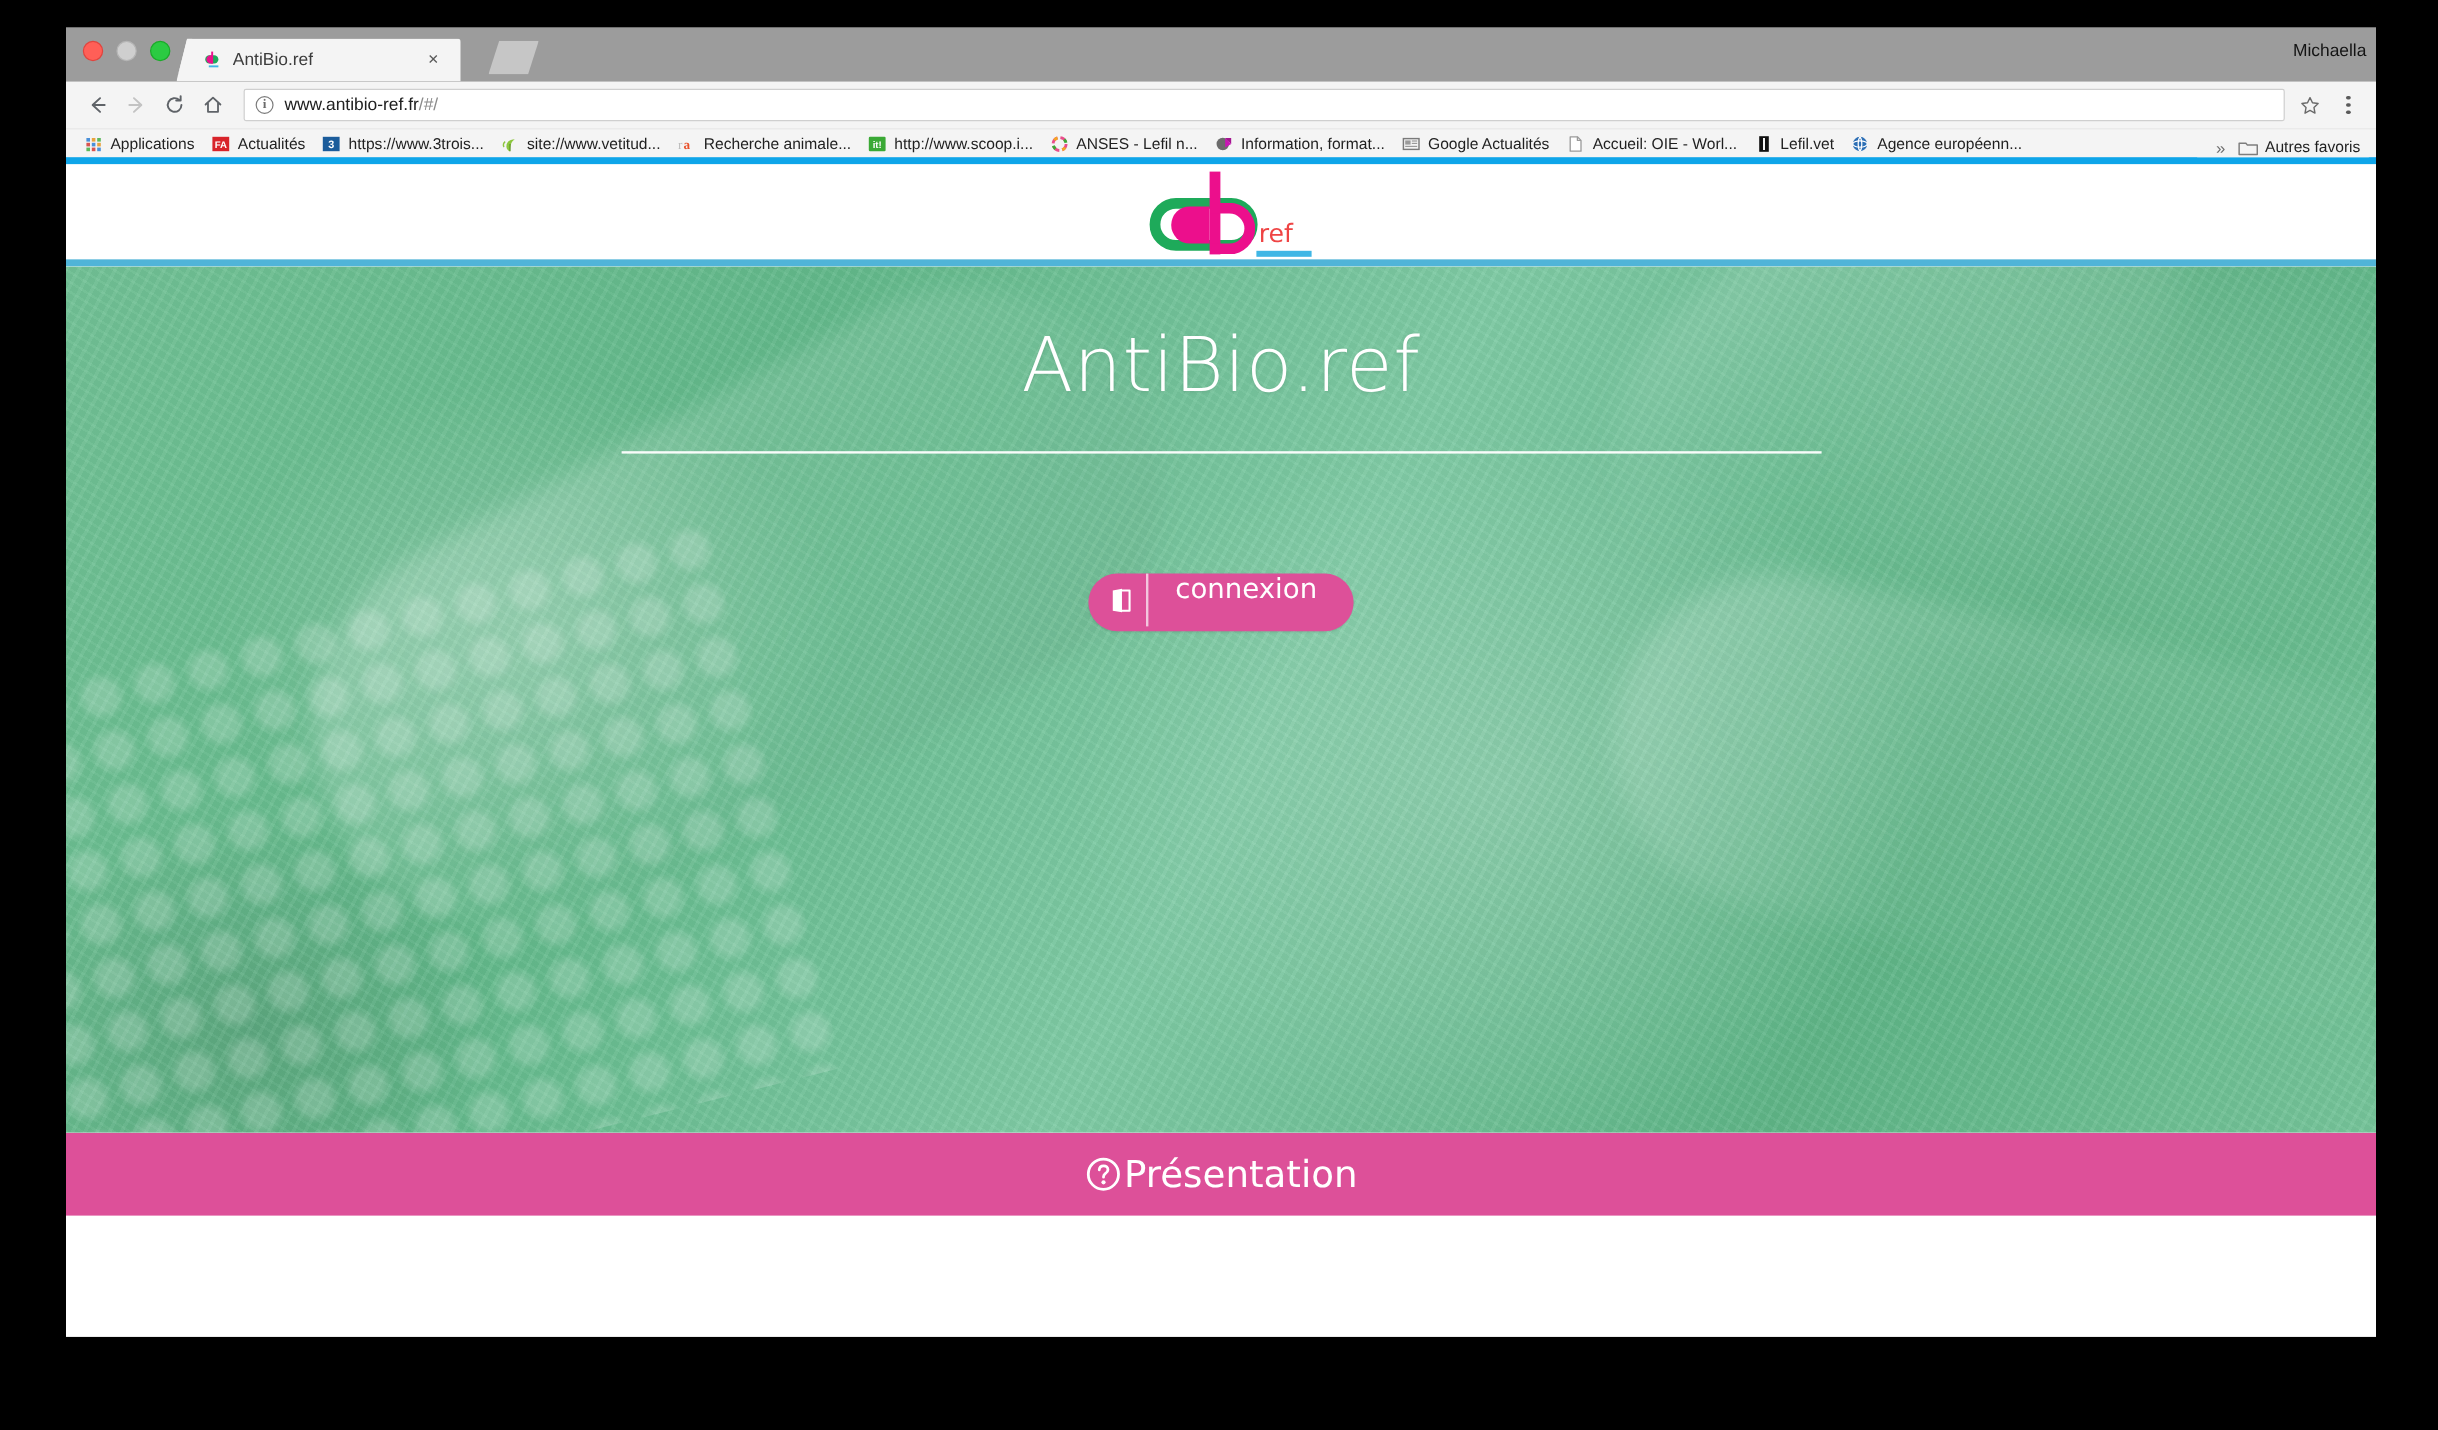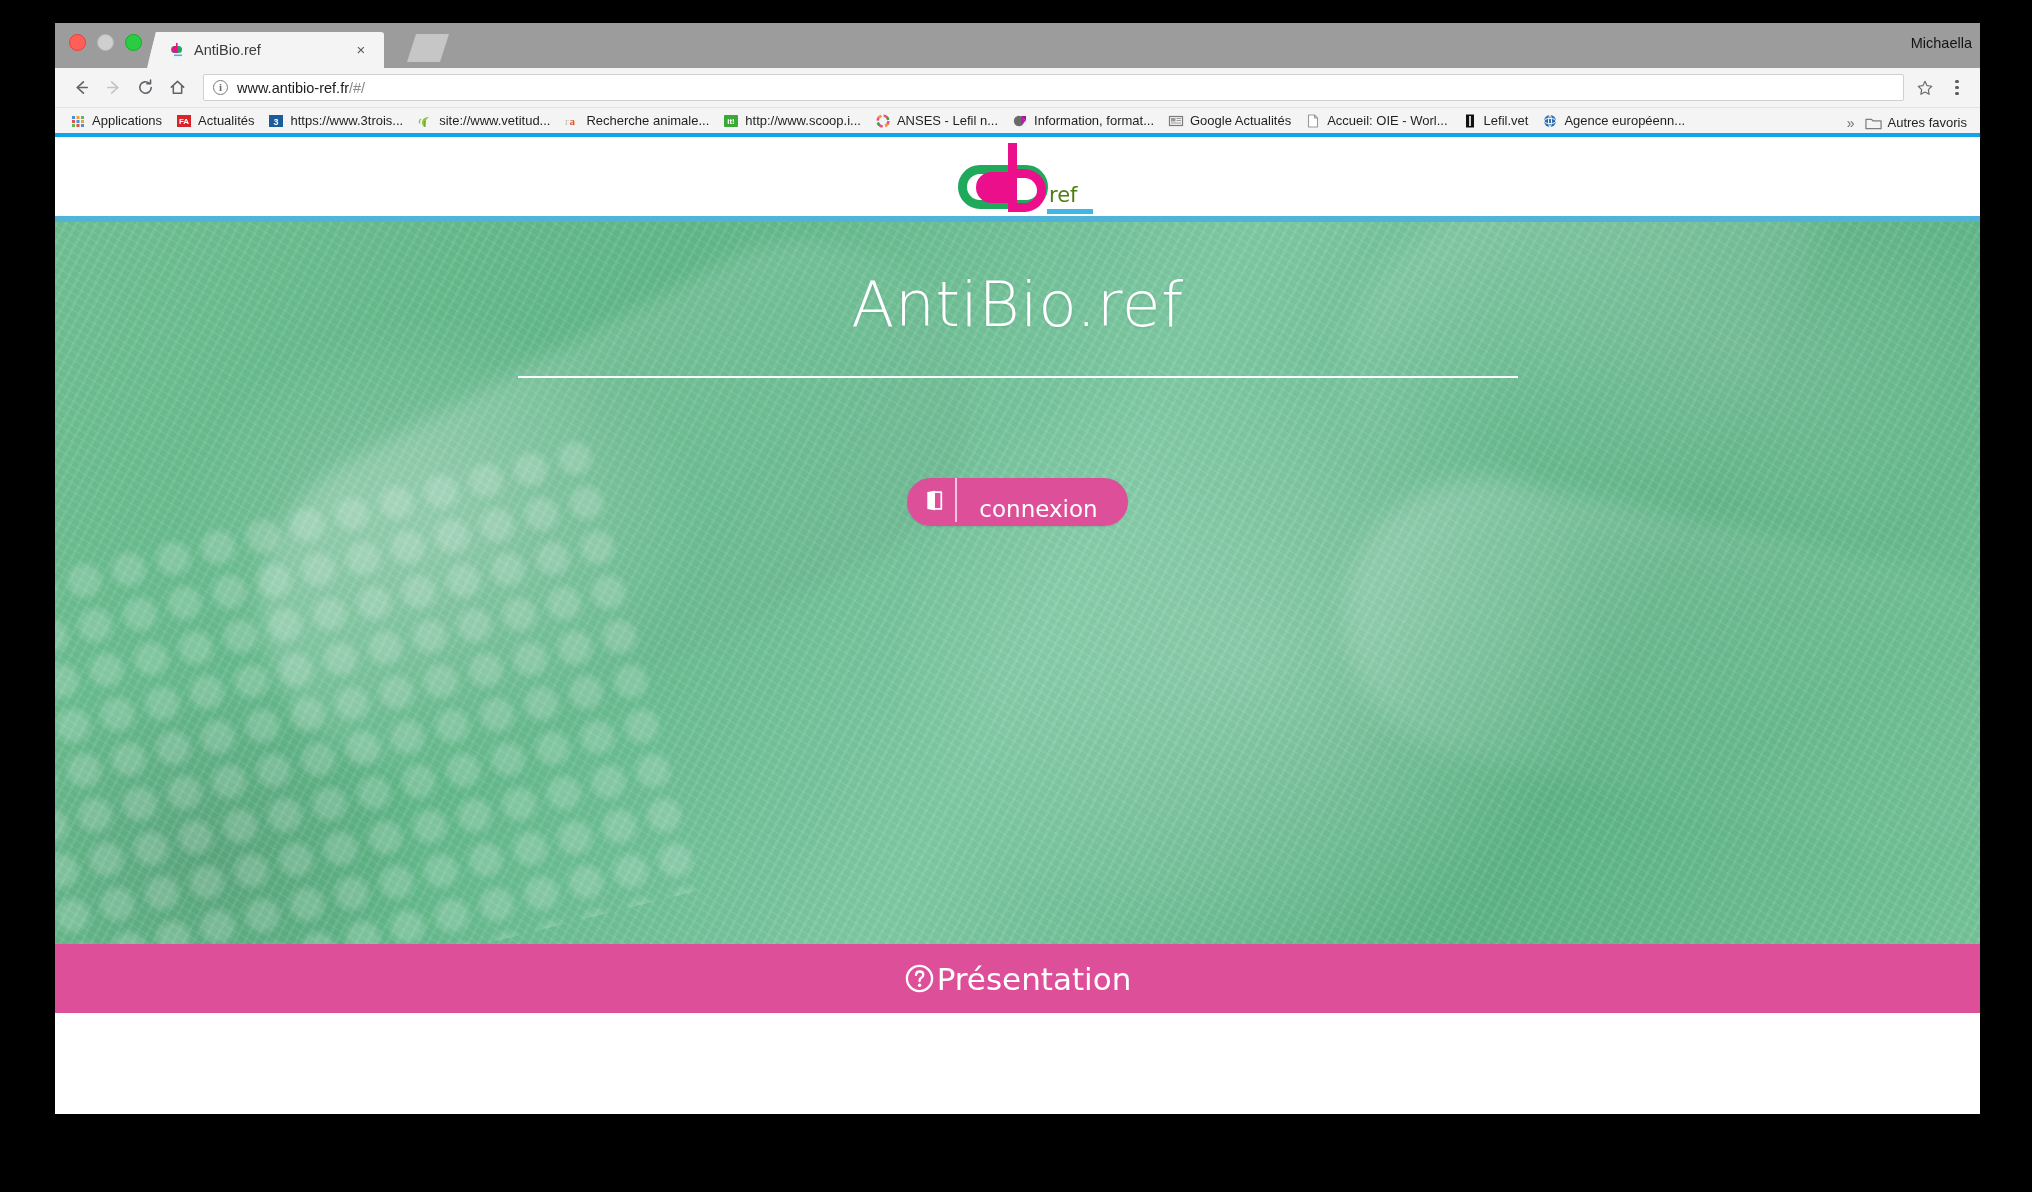--- a/index.html
+++ b/index.html
@@ -132,21 +132,21 @@
     gap: 3px; margin-left: 6px;
   }
   .menu-btn i { width: 3.2px; height: 3.2px; background: #5a5a5a; border-radius: 50%; display:block; }
 
   
   .bookmarks {
     height: 29px;
     background: #f4f4f4;
     display: flex; align-items: center;
     padding: 0 8px;
-    border-bottom: 4px solid #0ea5e9;
+    border-bottom: 6px solid #0ea5e9;
     position: relative;
     overflow: hidden;
     text-align: center;
   }
   .bm {
     display: flex; align-items: center;
     padding: 2px 7px;
     font-size: 13px; color: #1f1f1f;
     white-space: nowrap; flex: none;
     border-radius: 2px; cursor: pointer;
@@ -214,21 +214,21 @@
     width: 38px; height: 43px;
     border: 9px solid #ec0f8c;
     border-left: none;
     border-top-right-radius: 22px;
     border-bottom-right-radius: 22px;
     box-sizing: border-box;
   }
   .logo .ref {
     position: absolute;
     left: 94px; top: 42px;
-    font-size: 21px; color: #4d7c0f;
+    font-size: 21px; color: #ef4444;
     font-family: "DejaVu Sans", sans-serif;
     letter-spacing: 0px;
   }
   .logo .underline {
     position: absolute;
     left: 92px; top: 68px;
     width: 46px; height: 5px;
     background: #3fb6e5;
   }
   .header-rule { height: 6px; background: #50b4d8; }
@@ -323,21 +323,21 @@
     font-family: "DejaVu Sans", sans-serif;
     text-shadow: 0 1px 2px rgba(0,0,0,.08);
   }
   .hero-sub .l2 { display: block; margin-top: 8px; }
 
   .connexion {
     margin-top: 100px;
     height: 48px;
     background: #dd5099;
     border-radius: 26px;
-    display: flex; align-items: flex-end;
+    display: flex; align-items: flex-start;
     padding: 0 4px 4px 6px;
     cursor: pointer;
     border: none;
     box-shadow: 0 1px 2px rgba(0,0,0,.10);
   }
   .cx-ico {
     width: 44px; height: 100%;
     display: flex; align-items: center; justify-content: center;
     border-right: 2px solid #f3c6de;
     flex: none;

